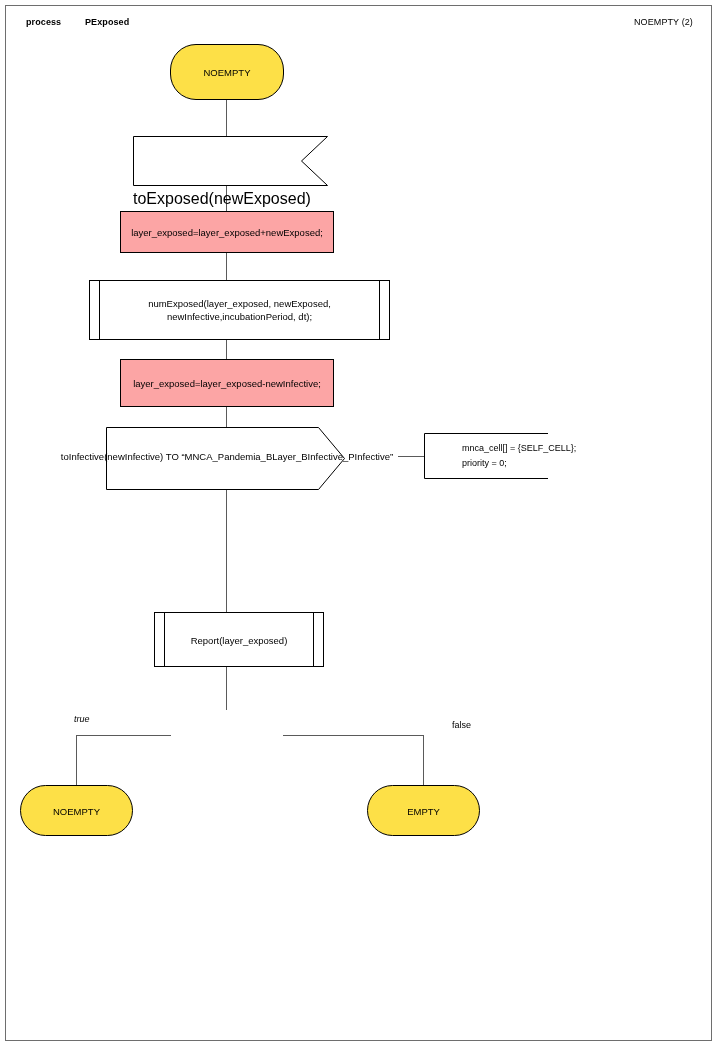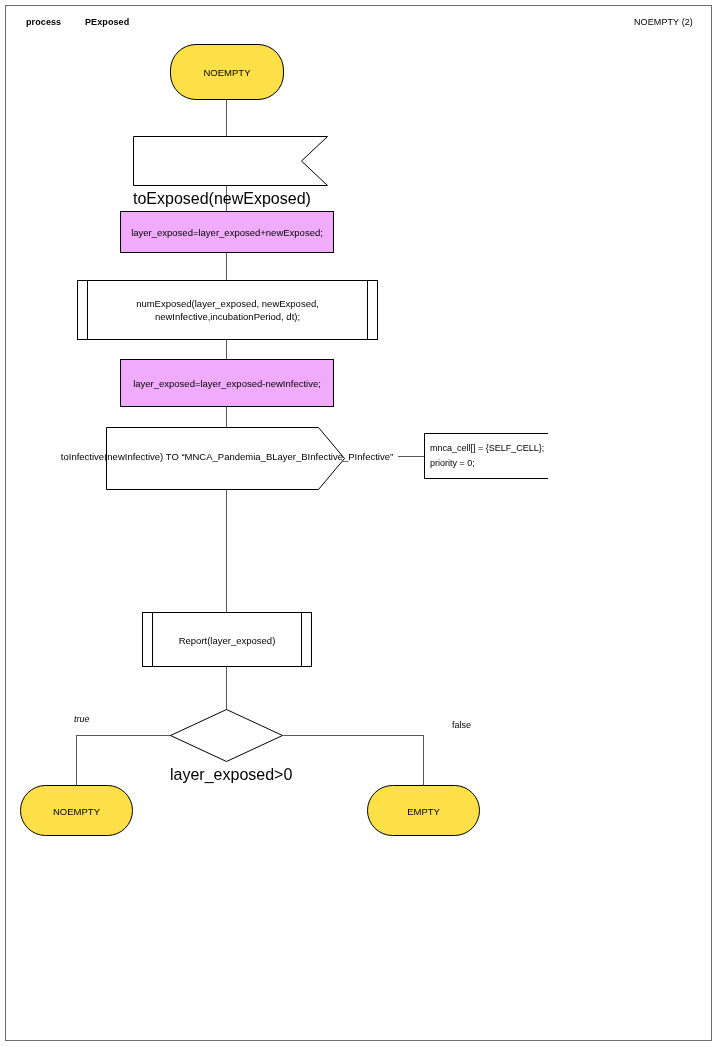--- a/index.html
+++ b/index.html
@@ -55,26 +55,27 @@
   }
   
   .terminal {
     border: 1px solid #000000;
     border-radius: 26px / 26px;
     background: #fde047;
   }
   
   .process {
     border: 1px solid #000000;
-    background: #f0abfc;
+    background: #fca5a5;
   }
   
   .subroutine {
     border: 1px solid #000000;
     background: #ffffff;
+    margin-left: 12px;
   }
   .subroutine .bar {
     position: absolute;
     top: 0;
     bottom: 0;
     width: 0;
     border-left: 1px solid #000000;
   }
   .subroutine .bar.left  { left: 9px; }
   .subroutine .bar.right { right: 9px; }
@@ -99,20 +100,21 @@
   .branch-label {
     position: absolute;
     font-size: 9px;
     white-space: nowrap;
   }
   .annot-text {
     position: absolute;
     font-size: 9px;
     line-height: 14px;
     white-space: pre-line;
+    margin-left: 32px;
   }
   .overlay-text {
     position: absolute;
     font-size: 9.5px;
     white-space: nowrap;
     text-align: center;
   }
 </style>
 </head>
 <body>
@@ -181,26 +183,20 @@
   </div>
   <div class="annot-text" style="left:430px; top:441px;">mnca_cell[] = {SELF_CELL};</div>
   <div class="annot-text" style="left:430px; top:456px;">priority = 0;</div>
 
   <div class="node subroutine" style="left:142px; top:612px; width:170px; height:55px;">
     <span class="bar left"></span>
     <span class="bar right"></span>
     <div class="label">Report(layer_exposed)</div>
   </div>
 
-  <div class="svg-shape" style="left:170px; top:709px; width:113px; height:53px;">
-    <svg width="113" height="53" viewBox="0 0 113 53">
-      <path d="M56.5,0.5 L112.5,26.5 L56.5,52.5 L0.5,26.5 Z" fill="#ffffff" stroke="#000000" stroke-width="1"></path>
-    </svg>
-    <div class="label" style="top:26px;">layer_exposed&gt;0</div>
-  </div>
   <div class="branch-label" style="left:74px; top:714px;font-style:italic;">true</div>
   <div class="branch-label" style="left:412px; top:720px;padding-left:40px;">false</div>
 
   <div class="node terminal" style="left:20px; top:785px; width:113px; height:51px;">
     <div class="label">NOEMPTY</div>
   </div>
 
   <div class="node terminal" style="left:367px; top:785px; width:113px; height:51px;">
     <div class="label">EMPTY</div>
   </div>

